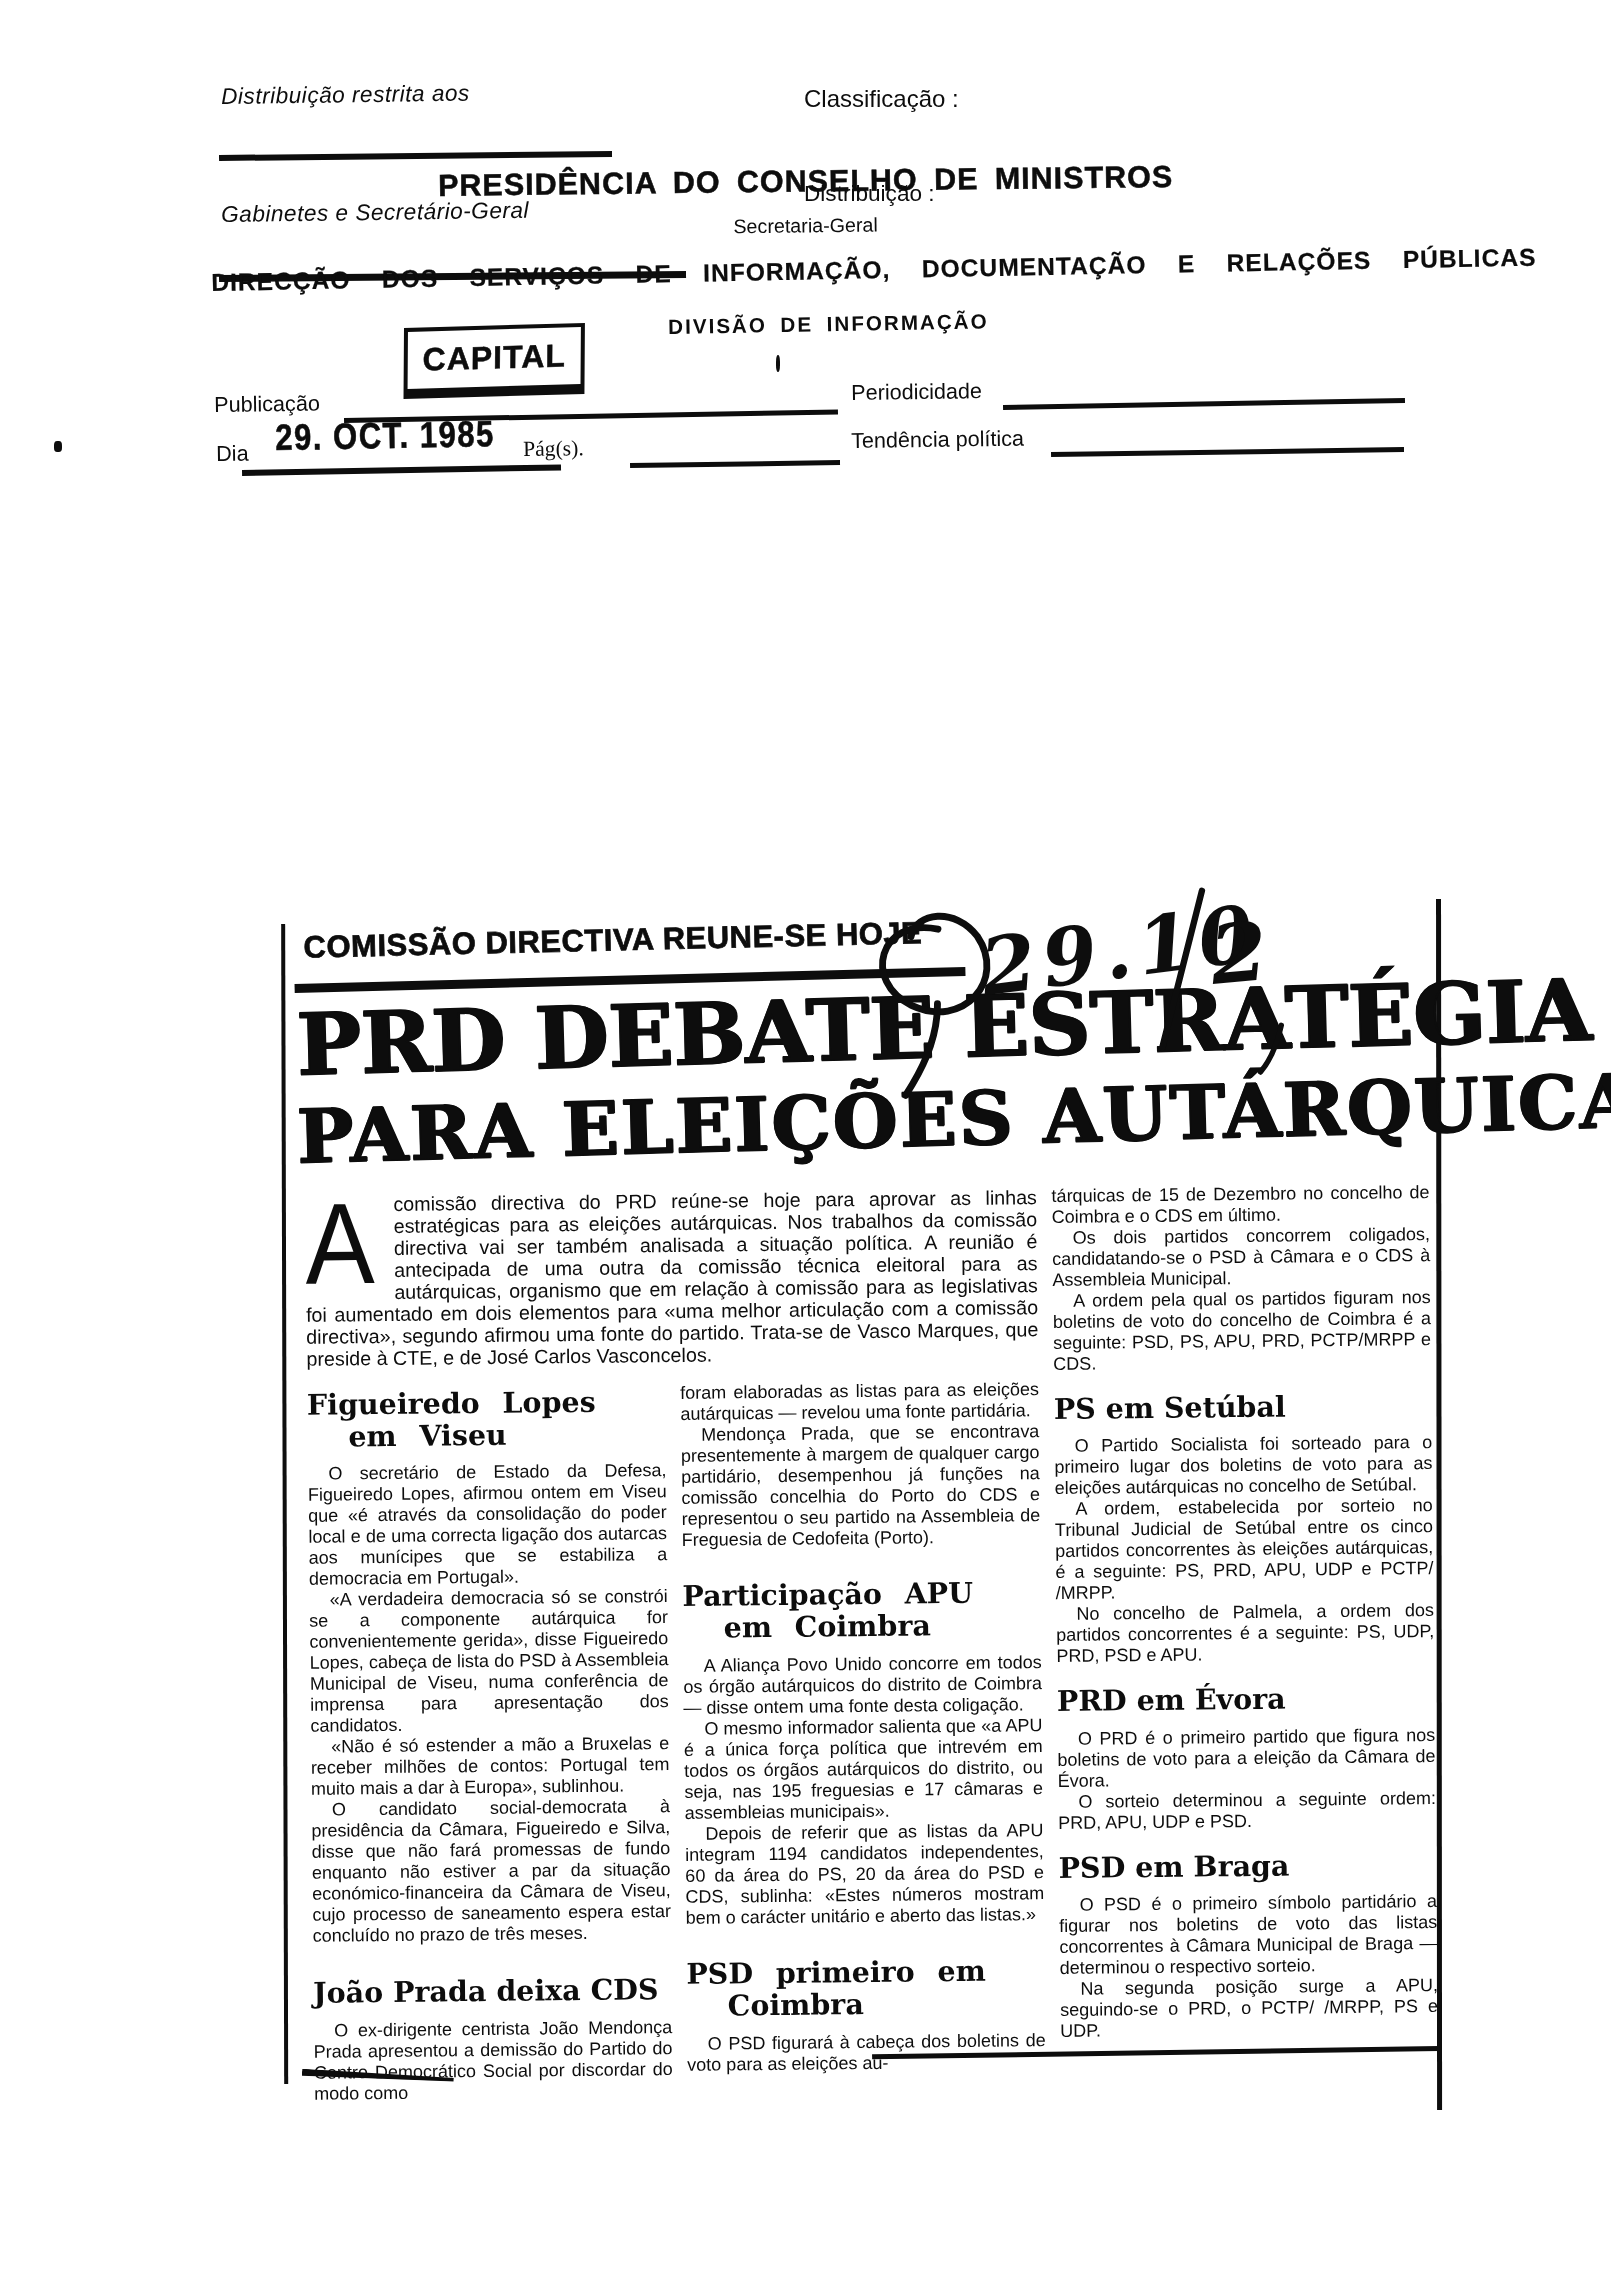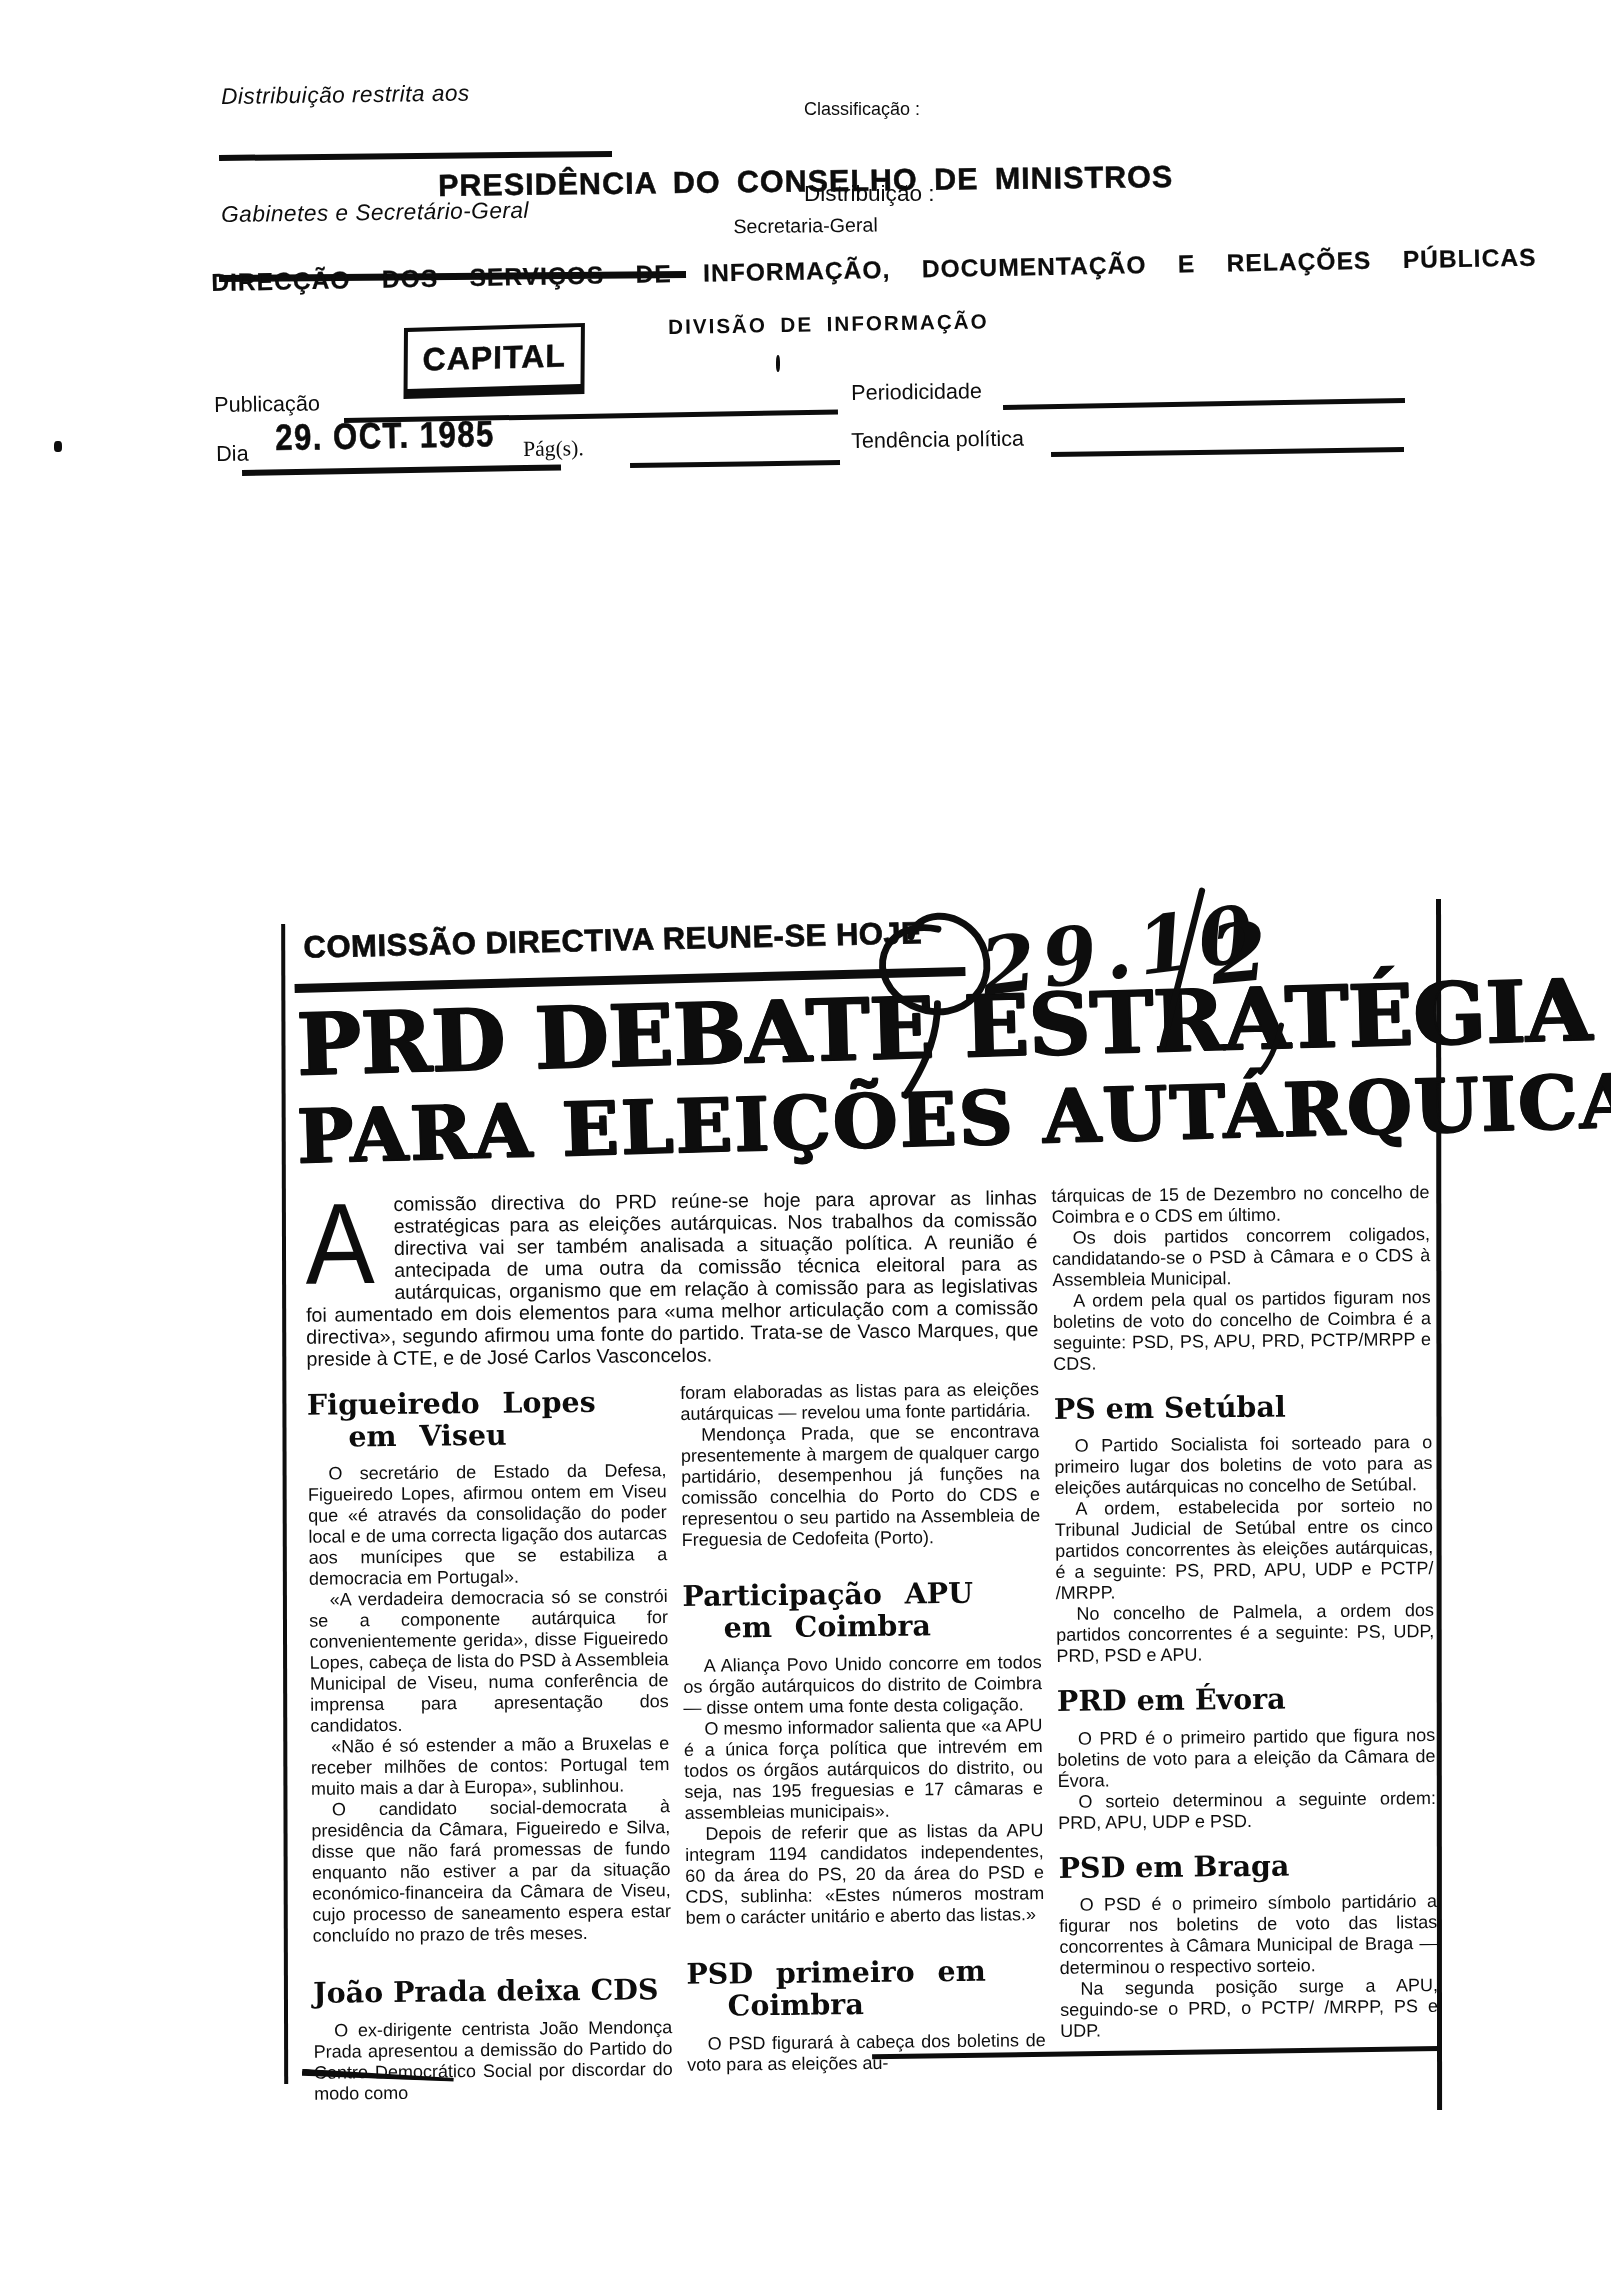--- a/index.html
+++ b/index.html
@@ -55,21 +55,21 @@
 </head>
 <body>
 
 <div class="page">
 
   <div class="abs restricted" style="left:221px;top:84px;transform:rotate(-0.8deg);">Distribuição restrita aos</div>
   <div class="rule" style="left:219px;top:155px;width:393px;height:6.4px;transform:rotate(-0.6deg);"></div>
   <div class="abs restricted" style="left:221px;top:202px;transform:rotate(-0.8deg);">Gabinetes e Secretário-Geral</div>
   <div class="rule" style="left:219px;top:275px;width:467px;height:6.9px;transform:rotate(-0.5deg);"></div>
 
-  <div class="abs plain-label" style="left:804px;top:99px;font-size:18px;">Classificação :</div>
+  <div class="abs plain-label" style="left:804px;top:85px;font-size:24px;">Classificação :</div>
   <div class="abs plain-label" style="left:804px;top:145px;font-size:22.6px;margin-top:36px;">Distribuição :</div>
 
   <div class="abs ministry" style="left:432px;top:168px;transform:rotate(-0.7deg);">PRESIDÊNCIA DO CONSELHO DE MINISTROS</div>
   <div class="abs secretariat" style="left:432px;top:219px;transform:rotate(-0.7deg);">Secretaria-Geral</div>
   <div class="abs directorate" style="left:211px;top:269px;transform:rotate(-1.1deg);">DIRECÇÃO DOS SERVIÇOS DE INFORMAÇÃO, DOCUMENTAÇÃO E RELAÇÕES PÚBLICAS</div>
   <div class="abs division" style="left:668px;top:315px;transform:rotate(-1deg);">DIVISÃO DE INFORMAÇÃO</div>
 
   <div class="abs capital-box" style="left:404px;top:328px;">
     <span>CAPITAL</span>
   </div>

